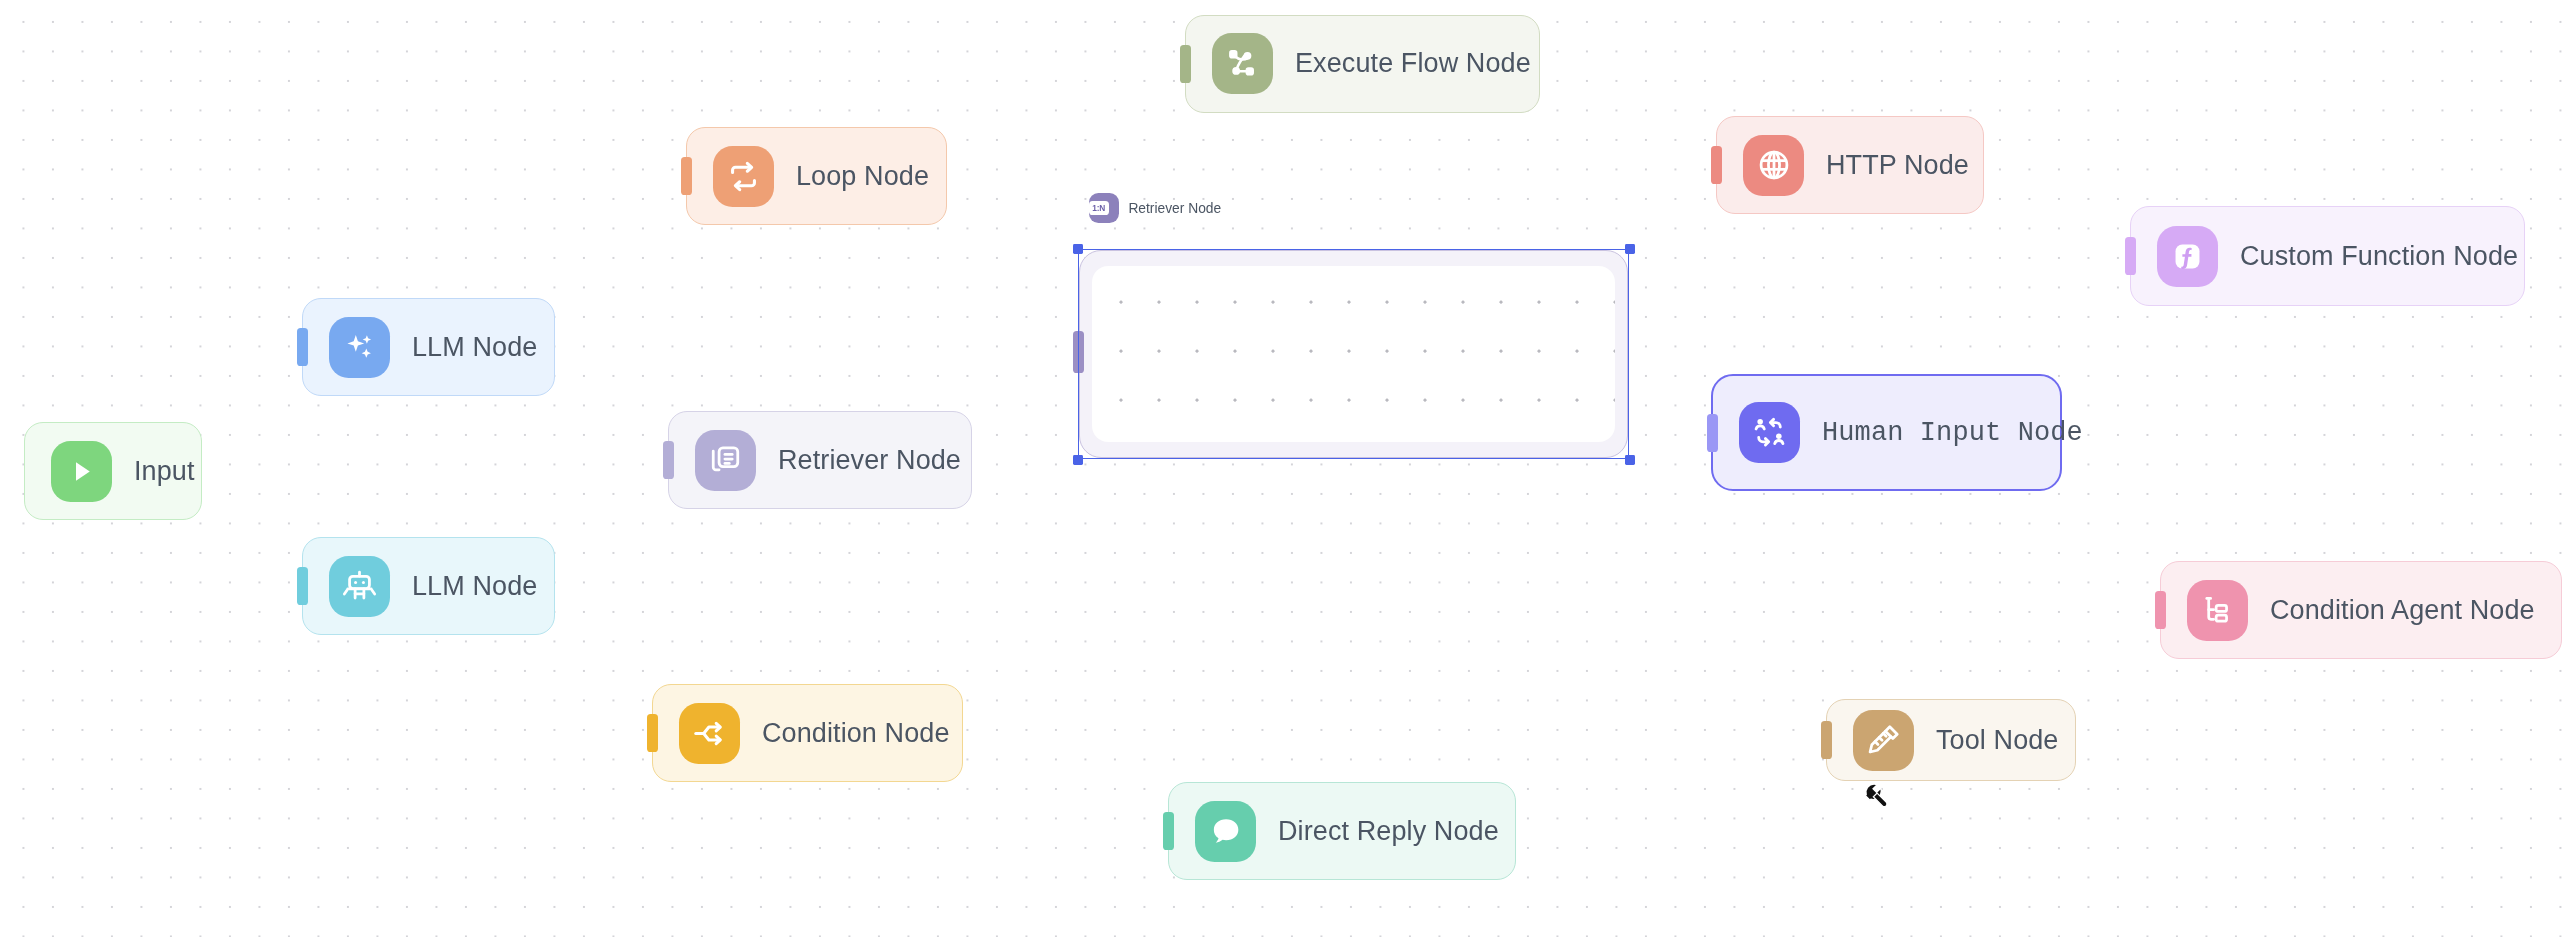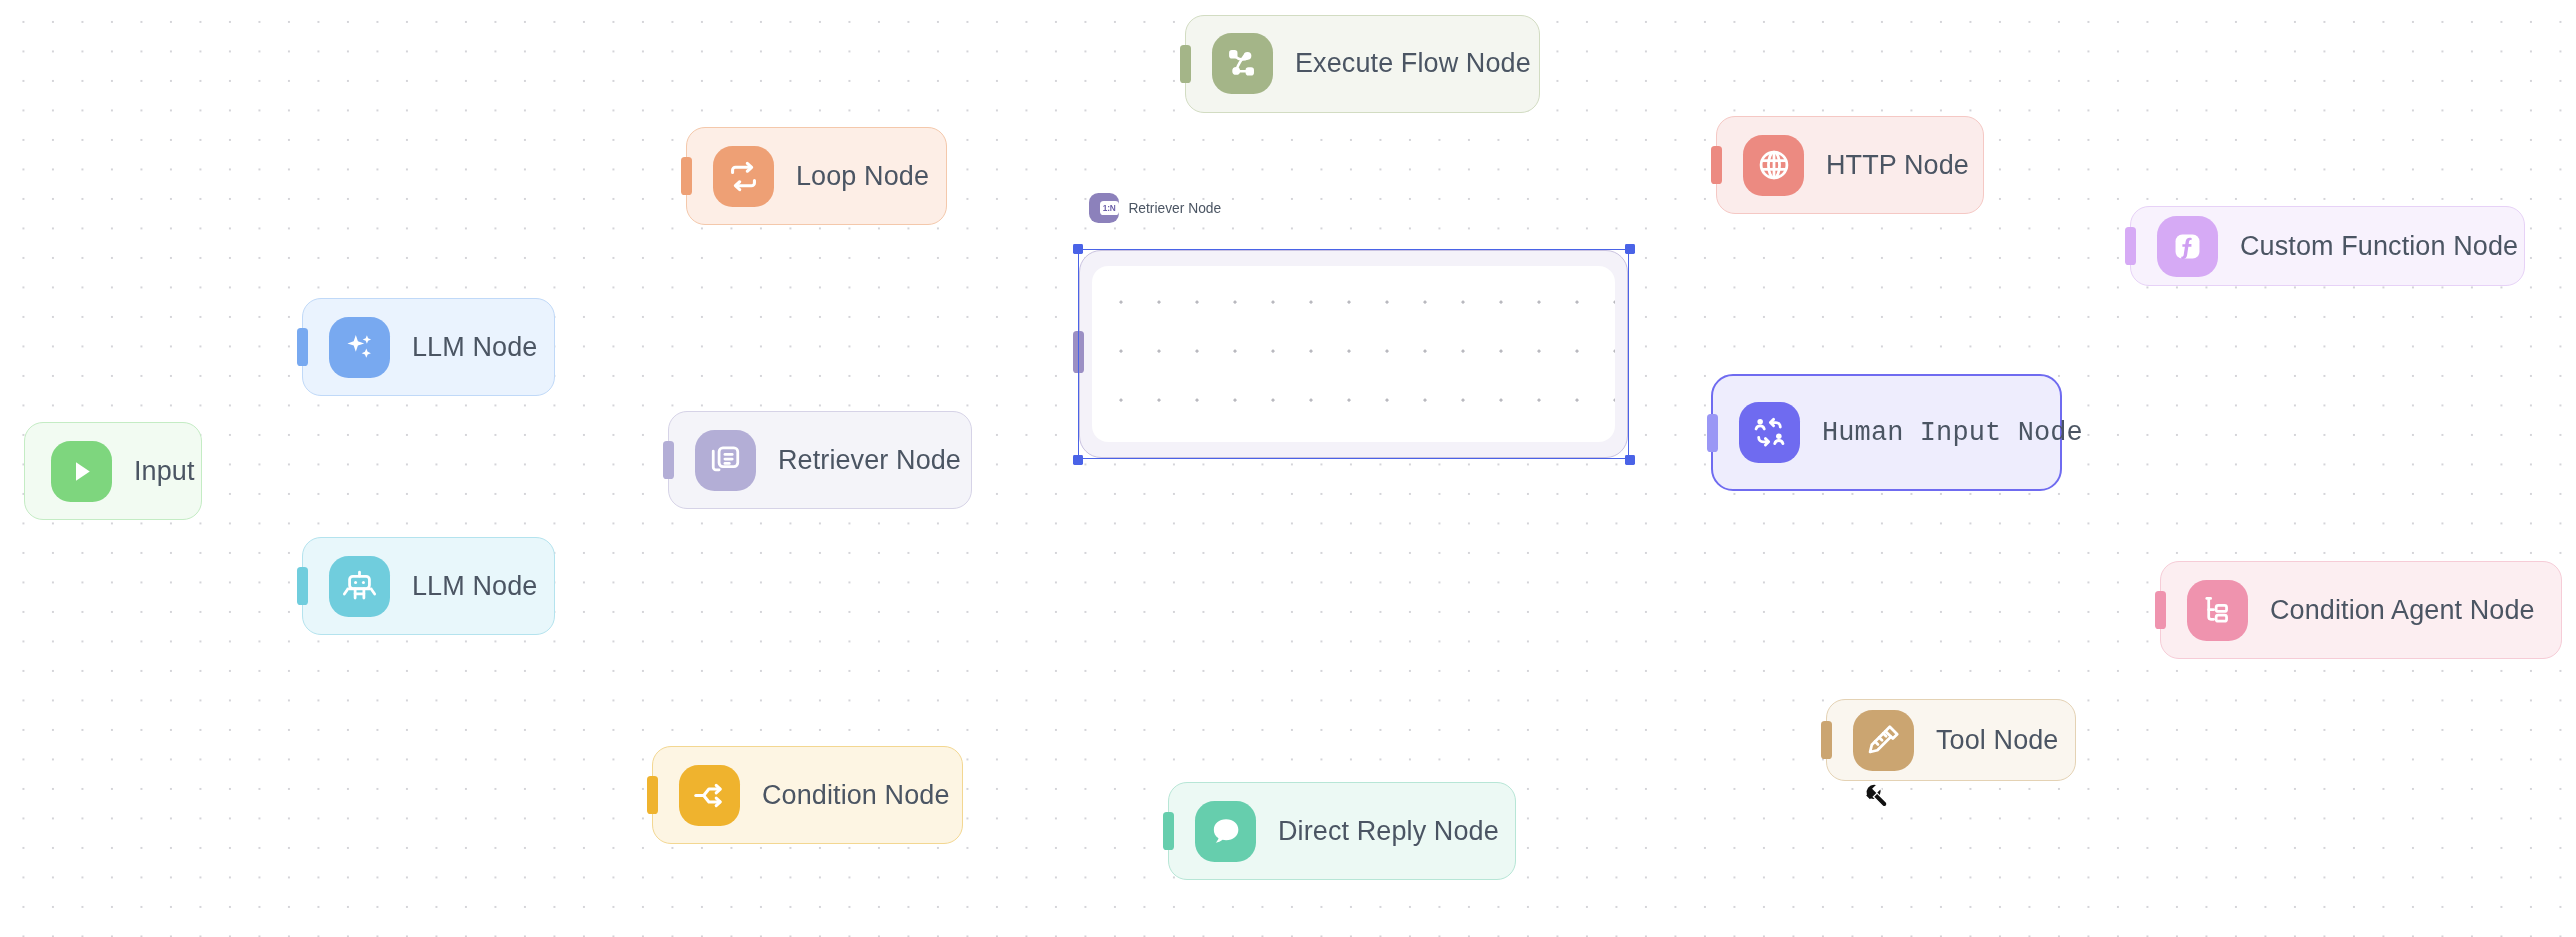--- a/index.html
+++ b/index.html
@@ -121,21 +121,21 @@
     display: flex;
     align-items: center;
   }
   #group-label .badge-icon {
     width: 30px;
     height: 30px;
     border-radius: 9.4px;
     background: #8c81bb;
     display: flex;
     align-items: center;
-    justify-content: flex-end;
+    justify-content: flex-start;
   }
   #group-label .badge-inner {
     width: 19.5px;
     height: 13.8px;
     border-radius: 3.6px;
     background: #ffffff;
     color: #6b5fa8;
     font-size: 8.3px;
     font-weight: bold;
     display: flex;
@@ -237,21 +237,21 @@
           <svg width="35" height="35" viewBox="0 0 24 24" fill="none" stroke="#fff" stroke-width="1.9" stroke-linecap="round" stroke-linejoin="round">
             <path d="M7.6 18.4 H5.4 a1.8 1.8 0 0 1-1.8-1.8 V5.6"></path>
             <rect x="7.6" y="3.4" width="12.8" height="12.8" rx="2.6"></rect>
             <path d="M11.6 7.8 h5"></path>
             <path d="M11.6 11 h5"></path>
             <path d="M11.6 14 h3"></path>
           </svg>
         </div>
         <div class="label">Retriever Node</div>
       </div>
-      <div class="node" style="left: 652px; top: 746px; width: 311px; height: 98px; background: rgb(253, 245, 227); border-color: rgb(243, 215, 145);">
+      <div class="node" style="left: 652px; top: 684px; width: 311px; height: 98px; background: rgb(253, 245, 227); border-color: rgb(243, 215, 145);">
         <div class="port" style="background: rgb(239, 179, 46);"></div>
         <div class="icon-box" style="background: rgb(239, 179, 46);">
           <svg width="35" height="35" viewBox="0 0 24 24" fill="none" stroke="#fff" stroke-width="2.1" stroke-linecap="round" stroke-linejoin="round">
             <path d="M2.6 12 H8"></path>
             <path d="M8 12 L11.6 7.6 H19"></path>
             <path d="M8 12 L11.6 16.4 H19"></path>
             <path d="M16.6 5 L19.4 7.6 L16.6 10.2"></path>
             <path d="M16.6 13.8 L19.4 16.4 L16.6 19"></path>
           </svg>
         </div>
@@ -317,21 +317,21 @@
             <path d="M14.6 3.4 L20.6 9.4 L9.4 20.6 L3.4 14.6 Z" opacity="0"></path>
             <path d="M16.3 2.6 l5.1 5.1 -3.0 3.0 -5.1-5.1 Z"></path>
             <path d="M13.3 5.6 L4.0 14.9 l-1.2 5.0 5.0-1.2 9.3-9.3"></path>
             <path d="M6.2 12.7 l2.0 2.0"></path>
             <path d="M9.0 9.9 l2.0 2.0"></path>
             <path d="M11.8 7.1 l2.0 2.0"></path>
           </svg>
         </div>
         <div class="label">Tool Node</div>
       </div>
-      <div class="node" style="left: 2130px; top: 206px; width: 395px; height: 80px; background: rgb(248, 242, 253); border-color: rgb(231, 210, 247);">
+      <div class="node" style="left: 2130px; top: 206px; width: 395px; height: 100px; background: rgb(248, 242, 253); border-color: rgb(231, 210, 247);">
         <div class="port" style="background: rgb(214, 170, 245);"></div>
         <div class="icon-box" style="background: rgb(214, 170, 245);">
           <svg width="35" height="35" viewBox="0 0 24 24">
             <rect x="3.8" y="3.8" width="16.4" height="16.4" rx="4.6" fill="#fff"></rect>
             <path d="M15.0 6.6 c-2.4-0.9-4.3 0.3-4.6 2.6 l-0.25 1.8 H8.0 v1.85 h1.9 l-0.9 6.0 c-0.18 1.2-0.9 1.7-1.9 1.55 l0.23 1.6 c2.3 0.55 3.9-0.6 4.2-2.9 l0.93-6.25 h2.3 V10.9 h-2.05 l0.22-1.55 c0.16-1.1 0.85-1.6 1.85-1.35 Z" fill="#cf9ef2" transform="translate(0.2,-1.2) scale(0.92) translate(1.0,1.6)"></path>
           </svg>
         </div>
         <div class="label">Custom Function Node</div>
       </div>
       <div class="node" style="left: 2160px; top: 561px; width: 402px; height: 98px; background: rgb(252, 238, 241); border-color: rgb(246, 204, 215); align-items: center;">

